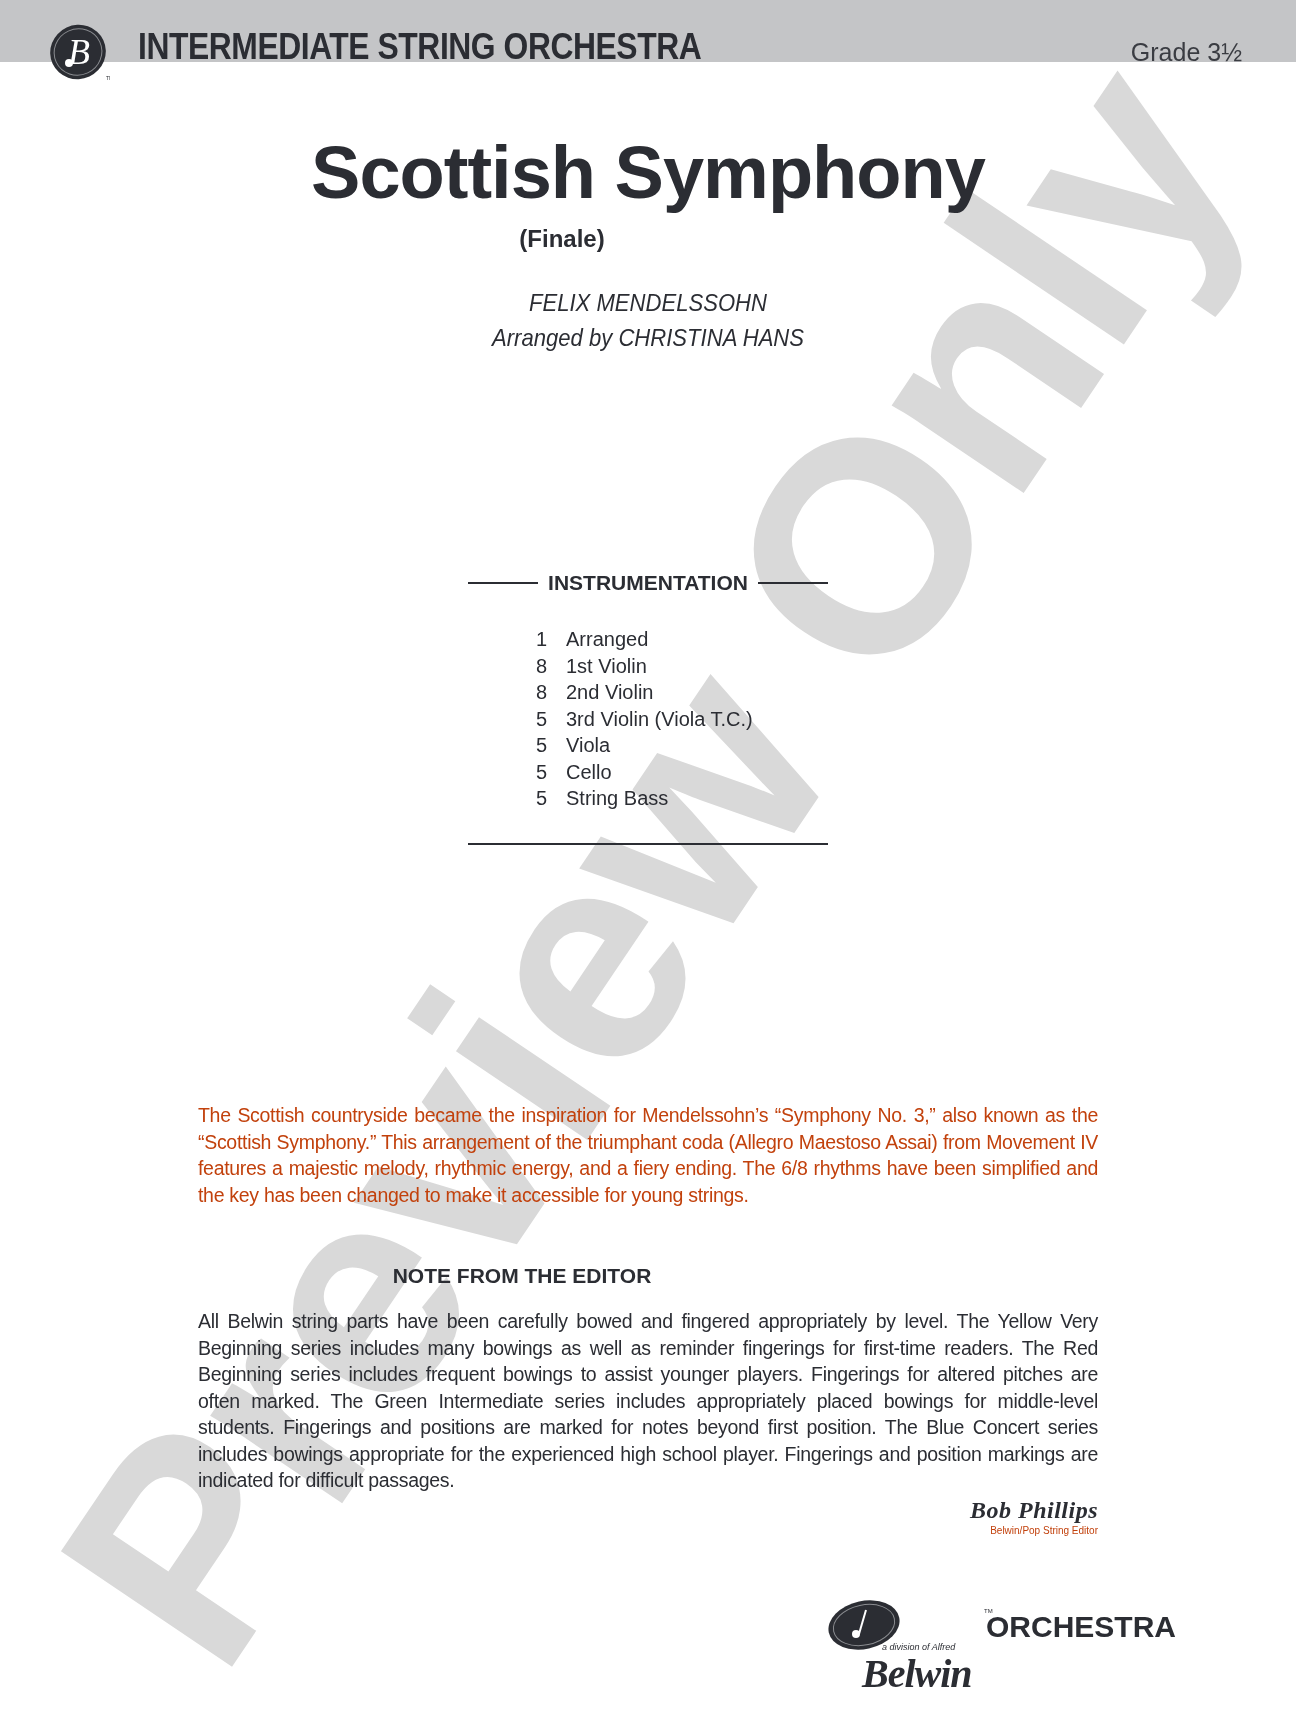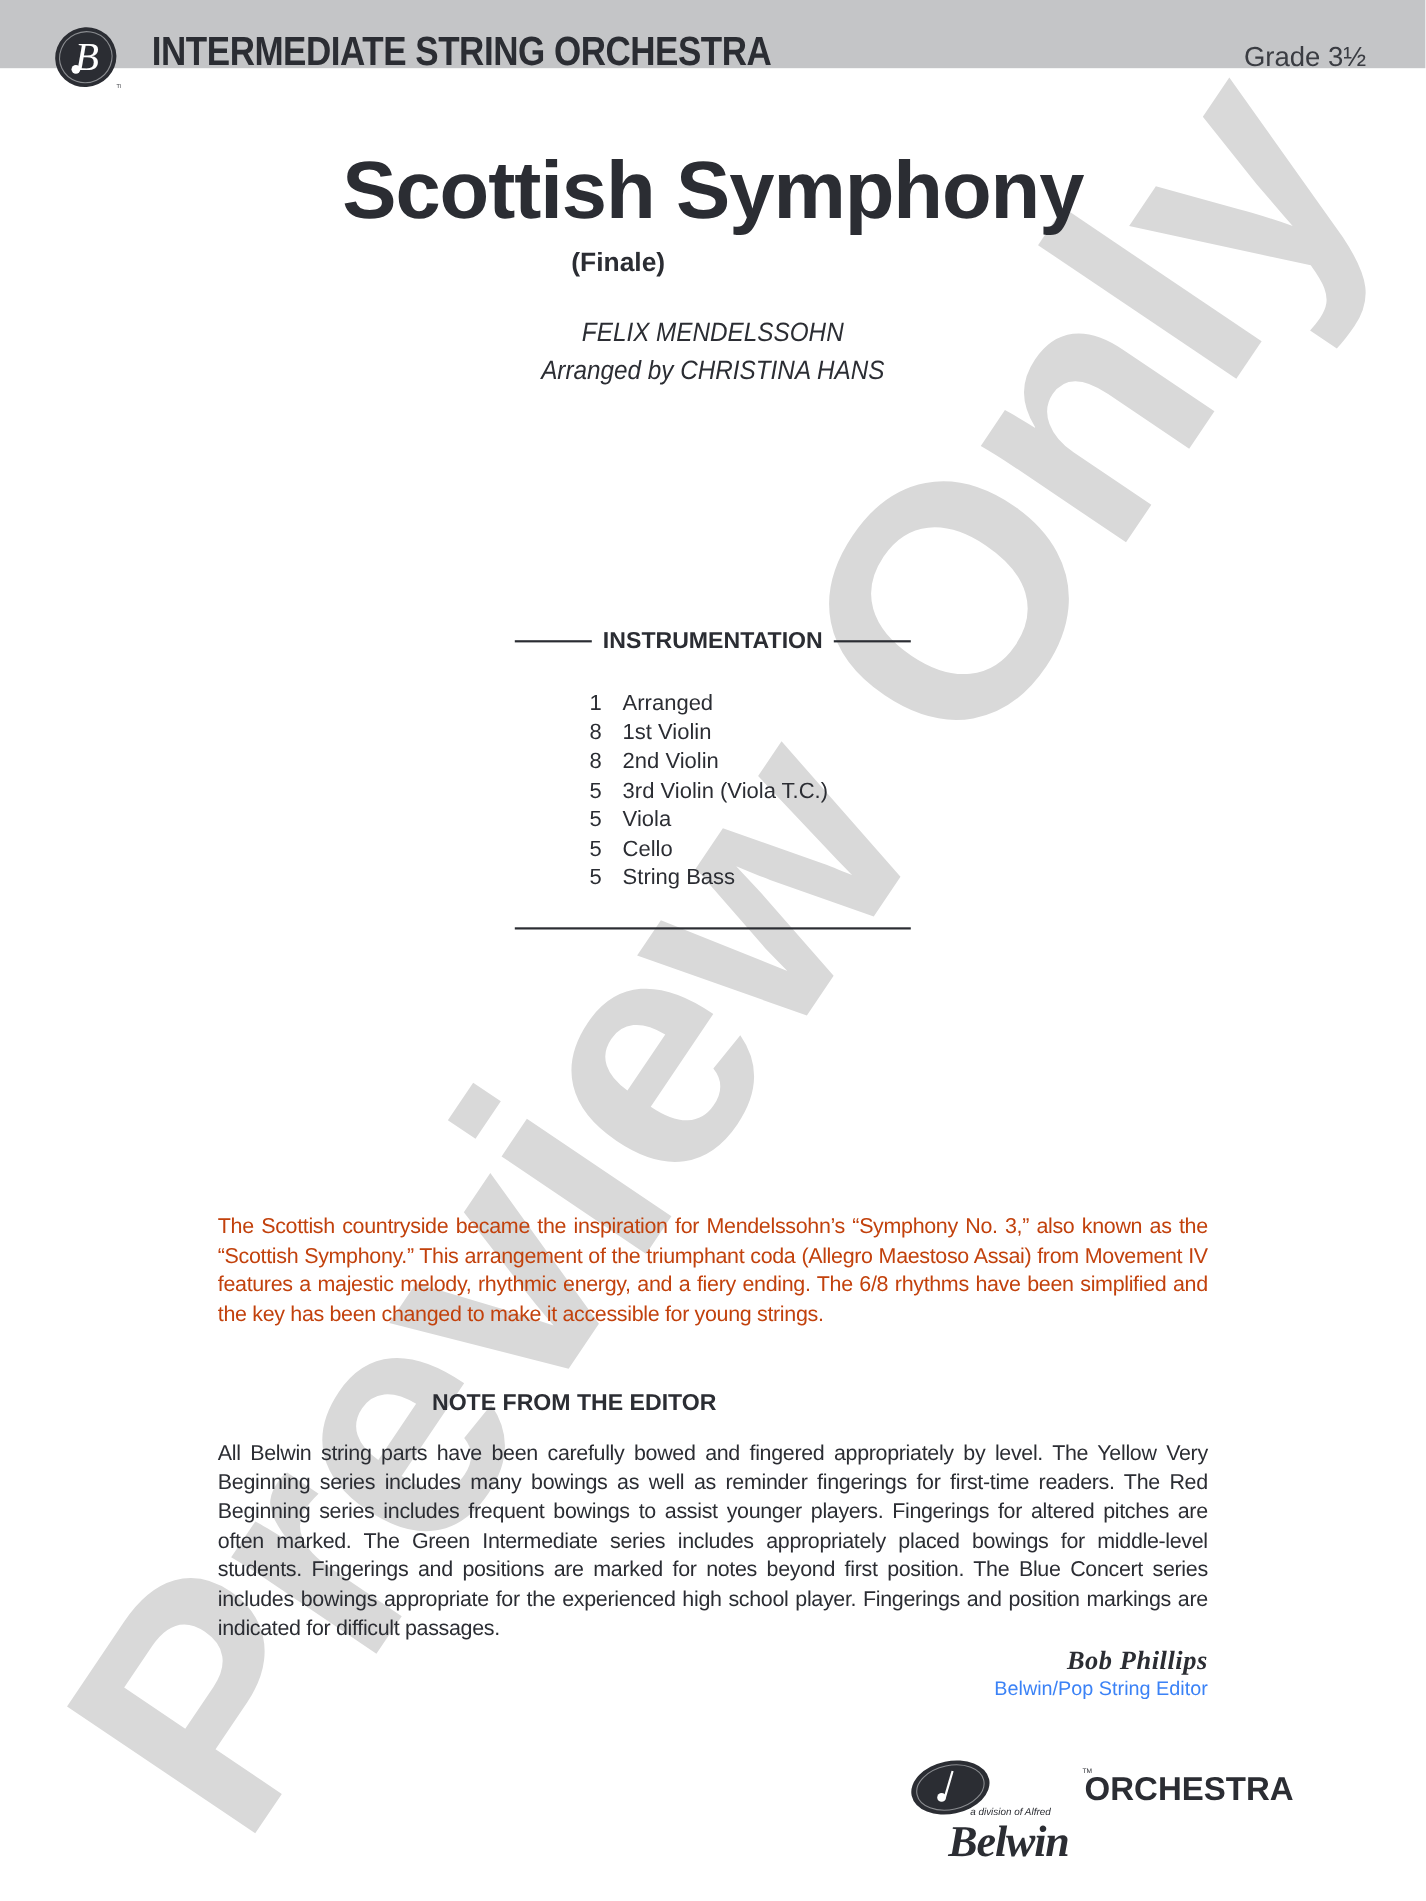--- a/index.html
+++ b/index.html
@@ -163,22 +163,22 @@
       right: 198px; top: 1497px;
       font-family: Liberation Serif, serif;
       font-style: italic;
       font-weight: bold;
       font-size: 24px;
       color: #2b2d33;
       letter-spacing: 0.5px;
     }
     .signature-role {
       right: 198px; top: 1525px;
-      font-size: 18px;
-      color: #3b82f6;
+      font-size: 10px;
+      color: #c2410c;
     }
 
     
     .footer-note {
       left: 108px; top: 1625px;
       font-size: 12.5px;
       line-height: 17px;
       color: #2b2d33;
     }
     .footer-note b { font-weight: bold; }

